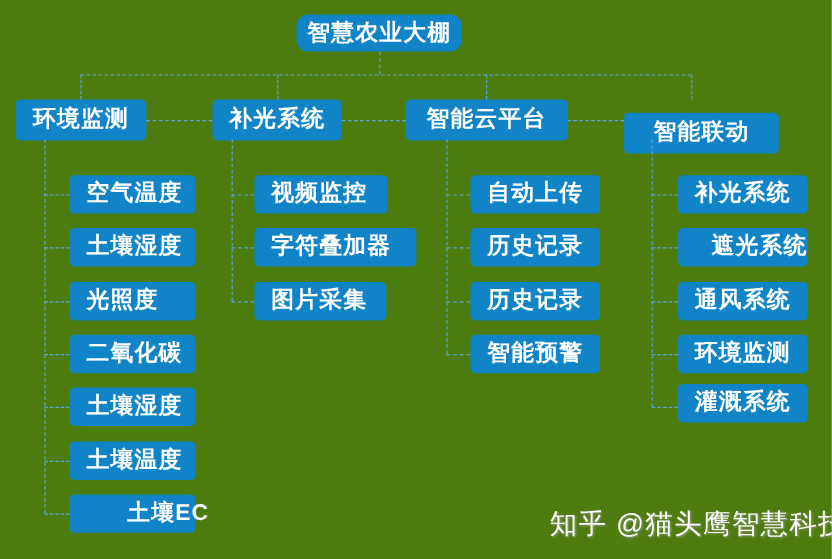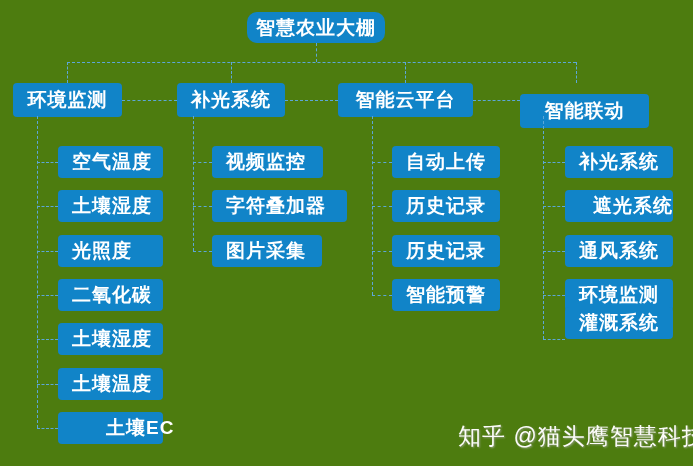--- a/index.html
+++ b/index.html
@@ -130,17 +130,17 @@
   <div class="hline" style="left:543px; top:162px; width:22px;"></div>
   <div class="hline" style="left:543px; top:206px; width:22px;"></div>
   <div class="hline" style="left:543px; top:251px; width:22px;"></div>
   <div class="hline" style="left:543px; top:295px; width:22px;"></div>
   <div class="hline" style="left:543px; top:339px; width:22px;"></div>
 
   <div class="node child" style="left:565px; top:146px; width:108px;">补光系统</div>
   <div class="node child" style="left:565px; top:190px; width:108px;padding-left:28px;">遮光系统</div>
   <div class="node child" style="left:565px; top:235px; width:108px;">通风系统</div>
   <div class="node child" style="left:565px; top:279px; width:108px;">环境监测</div>
-  <div class="node child" style="left:565px; top:307px; width:108px;">灌溉系统</div>
+  <div class="node child" style="left:565px; top:320px; width:108px;">灌溉系统</div>
 
   <div class="watermark">知乎 @猫头鹰智慧科技</div>
 
 </div>
 
 </body></html>

